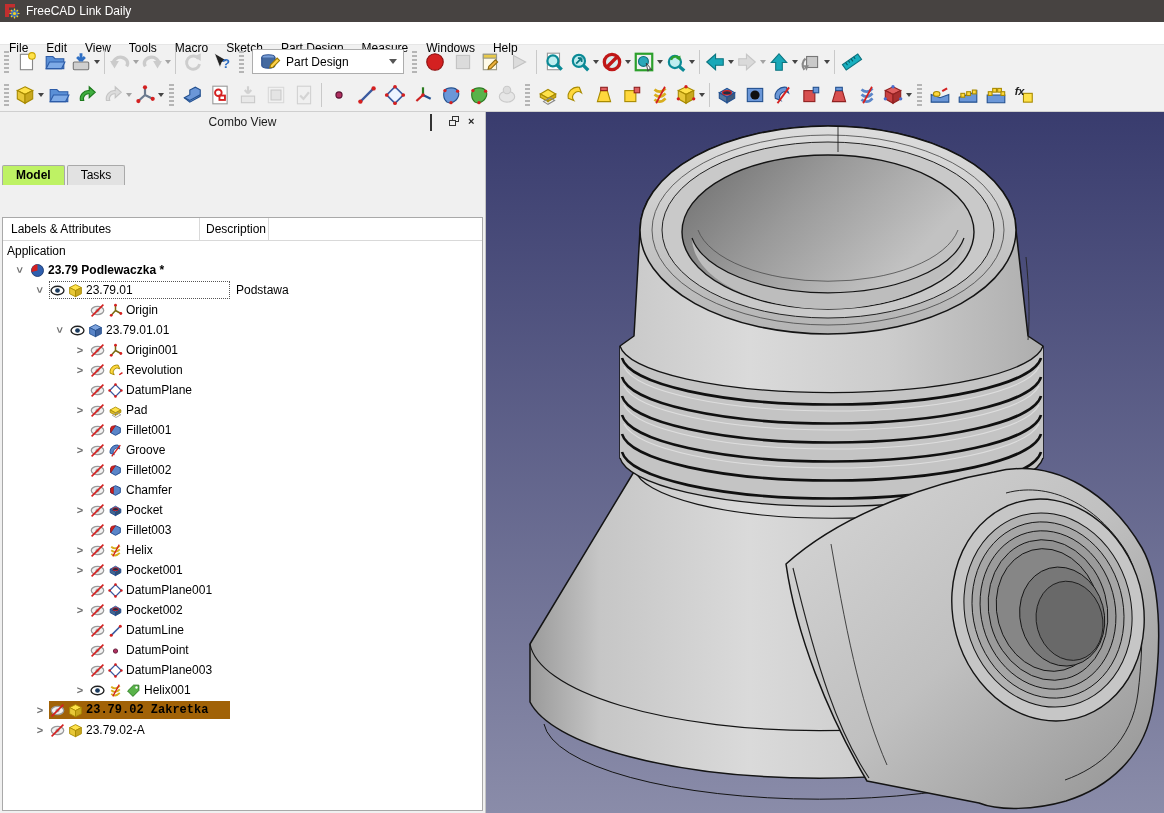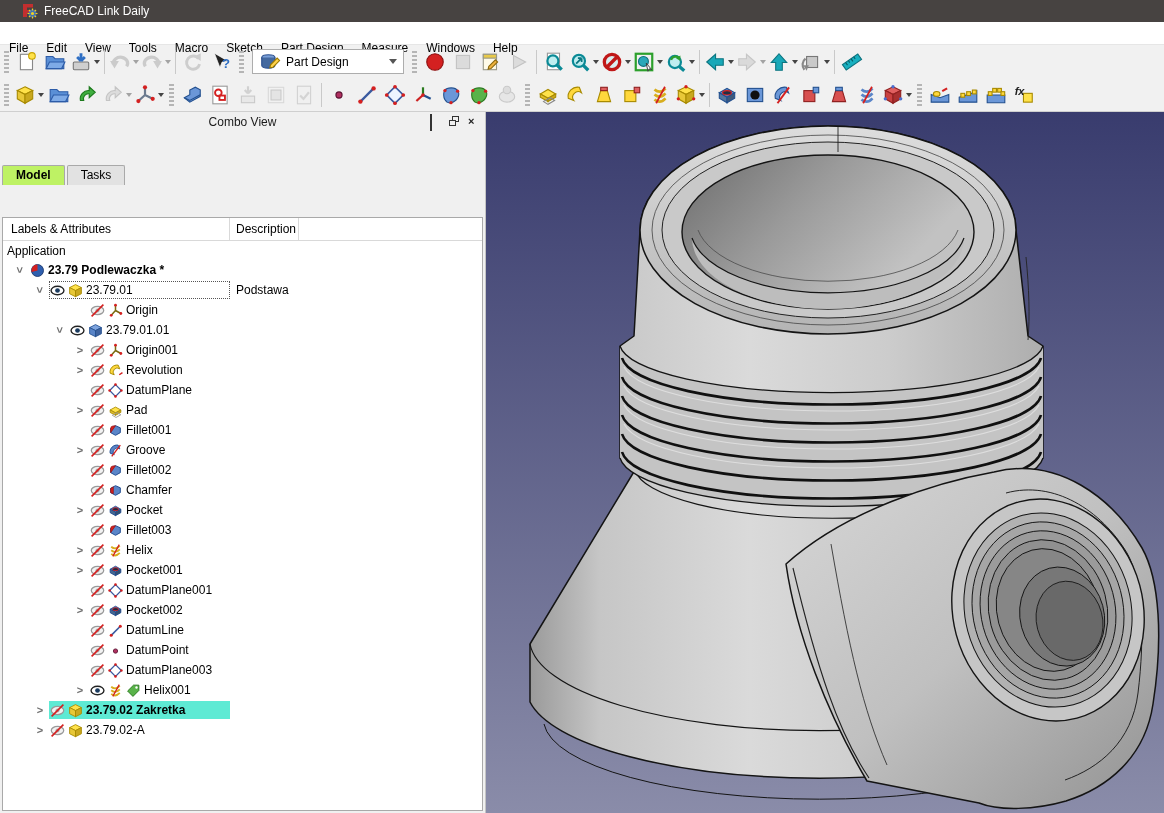--- a/index.html
+++ b/index.html
@@ -1,19 +1,19 @@
 <!DOCTYPE html>
 <html><head>
 <meta charset="utf-8">
 <style>
   * { box-sizing: border-box; margin: 0; padding: 0; }
   html,body { width:1164px; height:813px; overflow:hidden;
     font-family:"Liberation Sans", sans-serif; font-size:12px; color:#000; background:#f0f0f0; }
   .titlebar { height:22px; background:#474341; color:#fff; display:flex; align-items:center;
-    padding-left:22px; gap:6px; }
+    padding-left:4px; gap:6px; }
   .menubar { height:23px; background:#ffffff; display:flex; align-items:center; border-bottom:1px solid #e6e6e6; }
   .menu-item { padding:3px 9px; cursor:default;margin-top:30px; }
   .toolbar { display:flex; align-items:center; background:#f1f1f1; }
   #tb1 { height:33px; }
   #tb2 { height:34px; border-bottom:1px solid #cfcfcf; }
   .grip { width:5px; height:22px; margin:0 4px;
     background:repeating-linear-gradient(to bottom,#b5b5b5 0 2px, rgba(0,0,0,0) 2px 4px); }
   .sep { width:1px; height:24px; background:#c9c9c9; margin:0 3px; }
   .tbtn { min-width:28px; height:28px; display:flex; align-items:center; justify-content:center;
     border-radius:2px; padding:0 1px; }
@@ -32,27 +32,27 @@
   .db-sq { width:9px; height:8px; border:1px solid #333; border-top-width:2px; }
   .db-fl { width:7px; height:6px; border:1px solid #333; position:absolute; left:0; bottom:0; background:#f0f0f0; }
   .db-fl2 { width:7px; height:6px; border:1px solid #333; position:absolute; right:0; top:0; }
   .db-x { font-size:11px; line-height:10px; color:#222; font-weight:bold; }
   .tabs { display:flex; height:20px; padding-left:2px; margin-top:1px; }
   .tab { padding:2px 13px 0 13px; border:1px solid #a9a9a9; border-bottom:none; background:#e2e2e2;
     margin-right:2px; border-radius:2px 2px 0 0; }
   .tab.active { background:#bef264; position:relative; z-index:2;font-weight:bold; }
   .tree-wrap { flex:1; background:#fff; border:1px solid #a9a9a9; margin:-1px 2px 2px 2px; position:relative; overflow:hidden; }
   .tree-header { display:flex; height:23px; border-bottom:1px solid #d9d9d9; align-items:stretch; background:#fff; }
-  .th1 { width:227px; padding-left:8px; border-right:1px solid #d9d9d9; display:flex; align-items:center; }
+  .th1 { width:197px; padding-left:8px; border-right:1px solid #d9d9d9; display:flex; align-items:center; }
   .th2 { width:69px; padding-left:6px; border-right:1px solid #d9d9d9; display:flex; align-items:center; }
   .tree-root { height:19px; display:flex; align-items:center; padding-left:4px; }
   .row { height:20px; display:flex; align-items:center; position:relative; }
   .c1 { width:227px; display:flex; align-items:center; height:100%; }
   .lblgrp { display:flex; align-items:center; gap:3px; flex:1; height:18px; padding-left:1px; }
-  .row.sel .lblgrp { background:#5eead4; }
+  .row.sel .lblgrp { background:#a16207;font-family:Liberation Mono, monospace; }
   .row.foc .lblgrp { outline:1px dotted #555; outline-offset:-1px; }
   .row.bold .lbl { font-weight:bold; }
   .chev { width:18px; flex:none; text-align:center; color:#6f6f6f; font-size:11px; font-weight:bold; }
   .chev.exp { transform:rotate(90deg); }
   .desc { position:absolute; left:233px; white-space:nowrap; }
   .lbl { white-space:nowrap;text-align:center; }
   .viewport { position:relative; width:678px; height:701px; }
   svg.ti { flex:none; display:block; }
 </style>
 </head>

